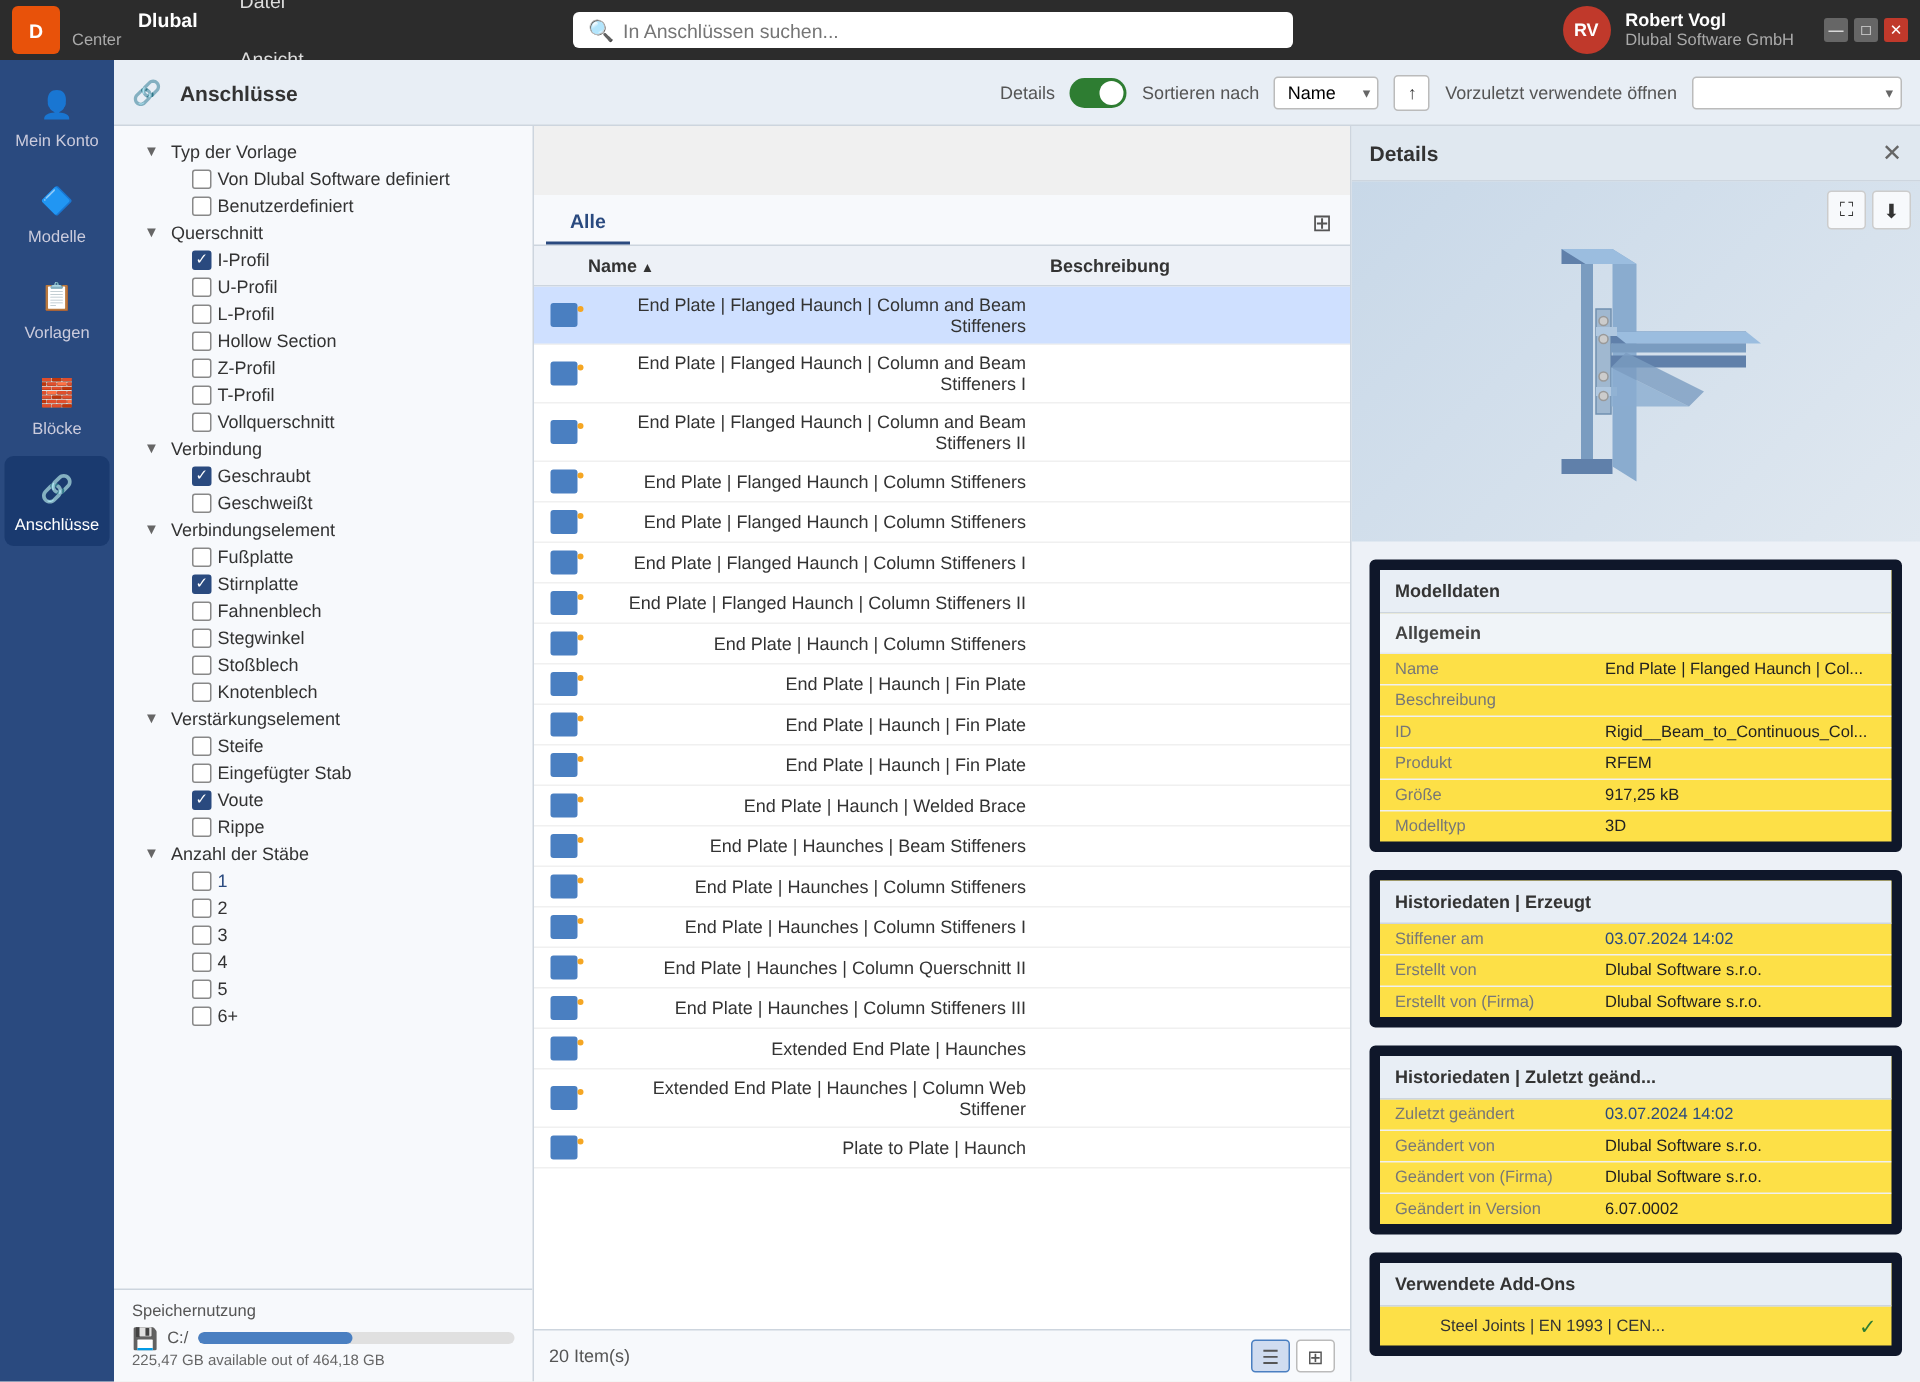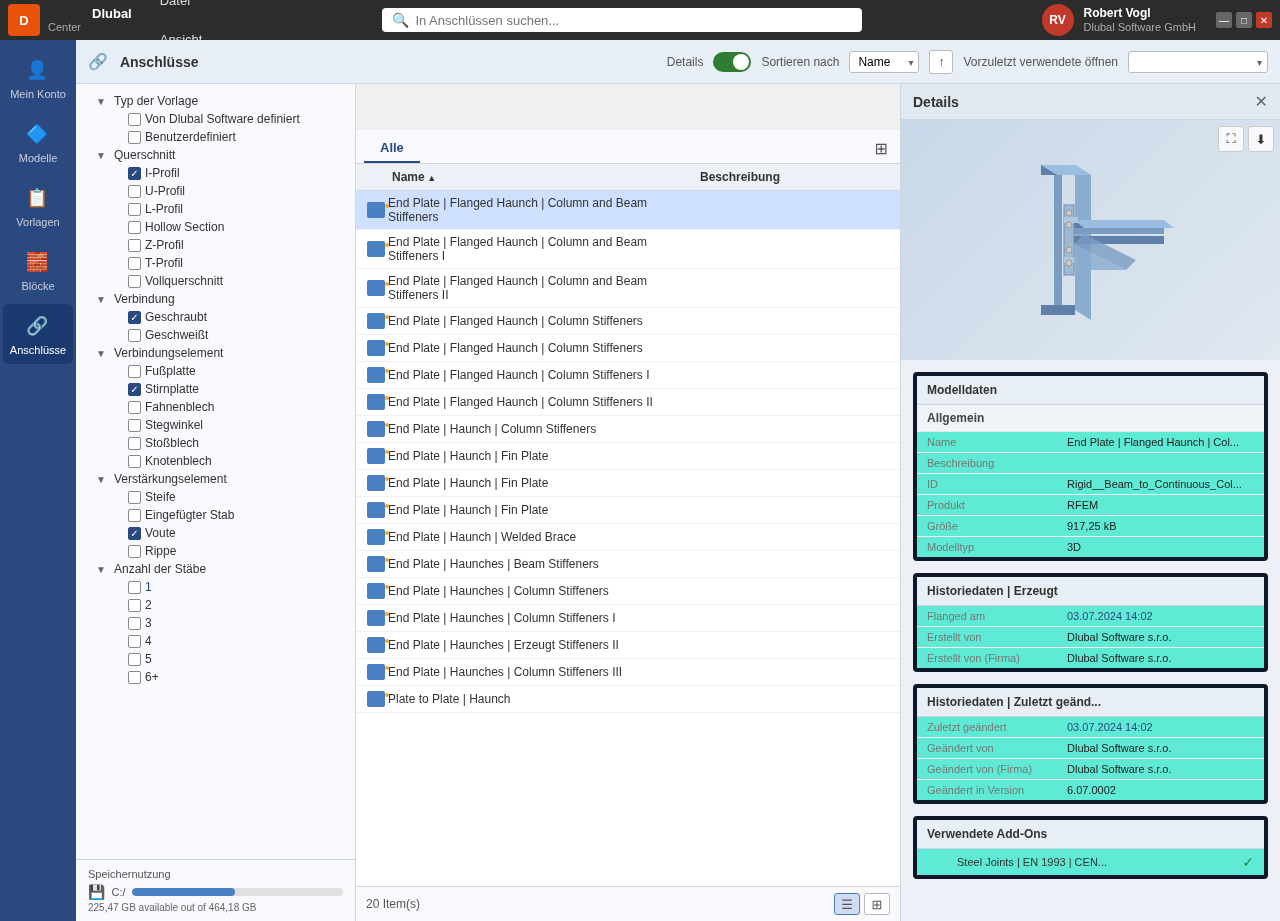--- a/index.html
+++ b/index.html
@@ -238,21 +238,21 @@
       background: #edf1f7;
       border-bottom: 1px solid #cdd5de;
       font-weight: 600; font-size: 12px;
     }
     .list-header-cell {
       padding: 6px 10px;
       cursor: pointer;
     }
     .col-name { flex: 1; }
     .col-desc { width: 200px; }
-    .list-scroll { flex: 1; overflow-y: auto; }
+    .list-scroll { flex: 1; overflow-y: auto; text-align: right; }
     .list-row {
       display: flex;
       align-items: center;
       padding: 5px 8px;
       border-bottom: 1px solid #f0f0f0;
       cursor: pointer;
       font-size: 12px;
     }
     .list-row.selected { background: #cfe0ff; }
     .list-row-icon { width: 24px; flex-shrink: 0; display: flex; align-items: center; justify-content: center; }
@@ -317,23 +317,23 @@
     .preview-btn {
       width: 26px; height: 26px;
       background: rgba(255,255,255,0.8);
       border-radius: 3px; cursor: pointer;
       display: flex; align-items: center; justify-content: center;
       font-size: 13px; border: 1px solid #ccc;
     }
     .details-body { padding: 0 12px 12px; }
     .details-section {
       margin-top: 12px;
-      background: #5eead4;
+      background: #fde047;
       border-radius: 4px;
-      border: 4px solid #0f172a;
+      border: 7px solid #0f172a;
       overflow: hidden;
     }
     .details-section-header {
       padding: 7px 10px;
       background: #e8eef5;
       font-size: 12px; font-weight: 600; color: #333;
       border-bottom: 1px solid #cdd5de;
     }
     .details-section-sub {
       padding: 6px 10px;
@@ -751,28 +751,42 @@
           <div class="list-row-icon">
               <div class="item-icon"></div>
             </div>
           <div class="list-row-name">End Plate | Haunches | Column Stiffeners I</div>
           <div class="list-row-desc"></div>
         </div>
         <div class="list-row">
           <div class="list-row-icon">
               <div class="item-icon"></div>
             </div>
-          <div class="list-row-name">End Plate | Haunches | Erzeugt Stiffeners II</div>
+          <div class="list-row-name">End Plate | Haunches | Column Querschnitt II</div>
           <div class="list-row-desc"></div>
         </div>
         <div class="list-row">
           <div class="list-row-icon">
               <div class="item-icon"></div>
             </div>
           <div class="list-row-name">End Plate | Haunches | Column Stiffeners III</div>
+          <div class="list-row-desc"></div>
+        </div>
+        <div class="list-row">
+          <div class="list-row-icon">
+              <div class="item-icon"></div>
+            </div>
+          <div class="list-row-name">Extended End Plate | Haunches</div>
+          <div class="list-row-desc"></div>
+        </div>
+        <div class="list-row">
+          <div class="list-row-icon">
+              <div class="item-icon"></div>
+            </div>
+          <div class="list-row-name">Extended End Plate | Haunches | Column Web Stiffener</div>
           <div class="list-row-desc"></div>
         </div>
         <div class="list-row">
           <div class="list-row-icon">
               <div class="item-icon"></div>
             </div>
           <div class="list-row-name">Plate to Plate | Haunch</div>
           <div class="list-row-desc"></div>
         </div>
 
@@ -860,21 +874,21 @@
           </div>
           <div class="details-row">
             <div class="details-key">Modelltyp</div>
             <div class="details-val">3D</div>
           </div>
         </div>
 
         <div class="details-section">
           <div class="details-section-header">Historiedaten | Erzeugt</div>
           <div class="details-row">
-            <div class="details-key">Flanged am</div>
+            <div class="details-key">Stiffener am</div>
             <div class="details-val" style="color:#2a4a7f;">03.07.2024 14:02</div>
           </div>
           <div class="details-row">
             <div class="details-key">Erstellt von</div>
             <div class="details-val">Dlubal Software s.r.o.</div>
           </div>
           <div class="details-row">
             <div class="details-key">Erstellt von (Firma)</div>
             <div class="details-val">Dlubal Software s.r.o.</div>
           </div>

